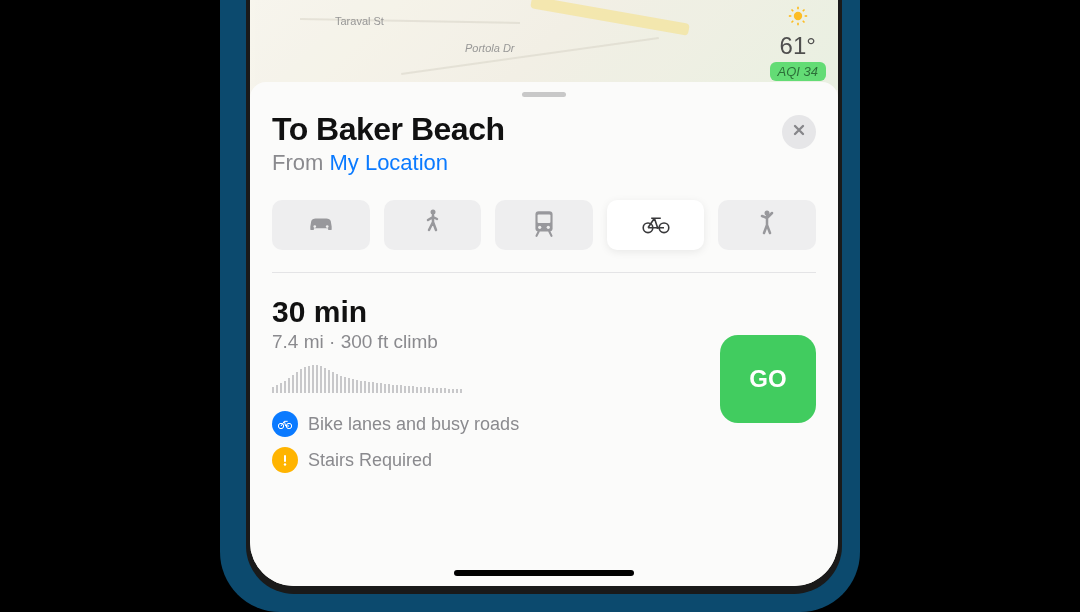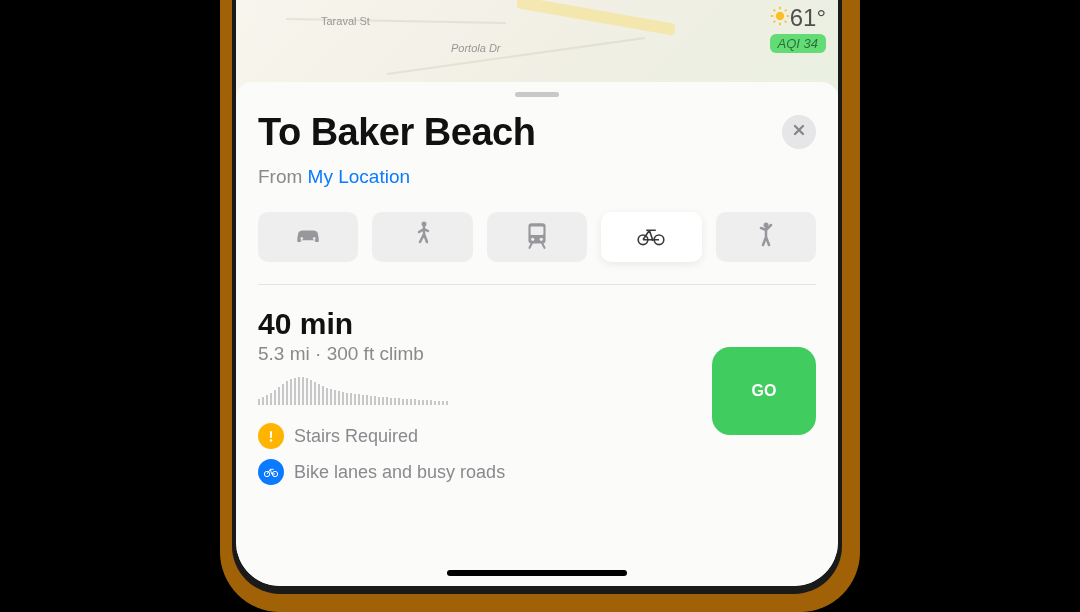--- a/index.html
+++ b/index.html
@@ -9,23 +9,23 @@
       background: #000;
       font-family: -apple-system, BlinkMacSystemFont, "Helvetica Neue", sans-serif;
       display: flex;
       align-items: flex-start;
       justify-content: center;
       overflow: hidden;
     }
     .phone-frame {
       width: 640px;
       height: 612px;
-      background: #a16207;
+      background: #0c4a6e;
       border-radius: 0 0 60px 60px;
-      padding: 0 18px 18px 12px;
+      padding: 0 18px 18px 26px;
       position: relative;
     }
     .phone-inner {
       width: 100%;
       height: 100%;
       background: #1a1a1a;
       border-radius: 0 0 48px 48px;
       padding: 0 4px 4px 4px;
       position: relative;
     }
@@ -59,20 +59,21 @@
       top: 4px;
       right: 12px;
       text-align: right;
     }
     .weather-temp {
       font-size: 24px;
       color: #333;
       display: flex;
       align-items: center;
       justify-content: flex-end;
+      flex-direction: column;
     }
     .weather-aqi {
       display: inline-block;
       background: #4ad860;
       color: #0a5a1a;
       padding: 2px 8px;
       border-radius: 6px;
       font-size: 13px;
       font-weight: 500;
       margin-top: 2px;
@@ -94,29 +95,29 @@
       background: #c8c8c8;
       border-radius: 3px;
       margin: 0 auto 14px auto;
     }
     .header-row {
       display: flex;
       align-items: flex-start;
       justify-content: space-between;
     }
     .dest-title {
-      font-size: 38px;
+      font-size: 32px;
       font-weight: 700;
       color: #111;
       letter-spacing: -0.5px;
     }
     .from-row {
-      font-size: 19px;
+      font-size: 22px;
       color: #8a8a8e;
-      margin-top: 12px;
+      margin-top: 2px;
     }
     .from-link {
       color: #0a7aff;
     }
     .close-btn {
       width: 34px;
       height: 34px;
       background: #e6e6e8;
       border-radius: 50%;
       display: flex;
@@ -189,29 +190,29 @@
       border-radius: 50%;
       display: flex;
       align-items: center;
       justify-content: center;
       flex-shrink: 0;
     }
     .badge-blue { background: #0a7aff; }
     .badge-orange { background: #ffb400; }
     .badge-circle svg { width: 16px; height: 16px; }
     .go-btn {
-      width: 104px;
+      width: 96px;
       height: 88px;
       background: #41cc5f;
       border-radius: 18px;
       display: flex;
       align-items: center;
       justify-content: center;
       color: #fff;
-      font-size: 16px;
+      font-size: 24px;
       font-weight: 600;
       cursor: pointer;
       align-self: flex-start;
       margin-top: 40px;
     }
     .home-indicator {
       position: absolute;
       bottom: 10px;
       left: 50%;
       transform: translateX(-50%);
@@ -321,23 +322,23 @@
               <svg viewBox="0 0 24 30">
                   <circle cx="12" cy="5" r="2.5" fill="#98989c"></circle>
                   <path d="M12 8 L12 17 L9 25 M12 17 L15 25 M12 10 L7 8 M12 10 L17 5" stroke="#98989c" stroke-width="2.5" stroke-linecap="round" fill="none"></path>
                 </svg>
             </span>
           </div>
         </div>
 
         <div class="route-section">
           <div class="route-left">
-            <div class="route-time">40 min</div>
+            <div class="route-time">30 min</div>
             <div class="route-sub">
-              <span>5.3 mi</span><span> · </span><span>300 ft climb</span>
+              <span>7.4 mi</span><span> · </span><span>300 ft climb</span>
             </div>
             <svg class="elevation" viewBox="0 0 232 30" preserveAspectRatio="none">
               <g fill="#c8c8ca">
                 <rect x="0" y="24" width="2" height="6"></rect>
                   <rect x="4" y="22" width="2" height="8"></rect>
                   <rect x="8" y="20" width="2" height="10"></rect>
                   <rect x="12" y="18" width="2" height="12"></rect>
                   <rect x="16" y="15" width="2" height="15"></rect>
                   <rect x="20" y="12" width="2" height="18"></rect>
                   <rect x="24" y="9" width="2" height="21"></rect>
@@ -379,38 +380,38 @@
                   <rect x="168" y="25" width="2" height="5"></rect>
                   <rect x="172" y="25" width="2" height="5"></rect>
                   <rect x="176" y="26" width="2" height="4"></rect>
                   <rect x="180" y="26" width="2" height="4"></rect>
                   <rect x="184" y="26" width="2" height="4"></rect>
                   <rect x="188" y="26" width="2" height="4"></rect>
               </g>
             </svg>
             <div class="route-info">
               <div class="info-row">
-                <span class="badge-circle badge-orange">
-                  <svg viewBox="0 0 16 16">
-                      <rect x="7" y="3" width="2" height="7" rx="1" fill="#fff"></rect>
-                      <circle cx="8" cy="12.5" r="1.2" fill="#fff"></circle>
-                    </svg>
-                </span>
-                <span>Stairs Required</span>
-              </div>
-              <div class="info-row">
                 <span class="badge-circle badge-blue">
                   <svg viewBox="0 0 24 16">
                       <circle cx="6" cy="11" r="4" fill="none" stroke="#fff" stroke-width="1.5"></circle>
                       <circle cx="18" cy="11" r="4" fill="none" stroke="#fff" stroke-width="1.5"></circle>
                       <path d="M6 11 L11 4 L16 4 M11 4 L13 11 L18 11" stroke="#fff" stroke-width="1.5" fill="none"></path>
                     </svg>
                 </span>
                 <span>Bike lanes and busy roads</span>
               </div>
+              <div class="info-row">
+                <span class="badge-circle badge-orange">
+                  <svg viewBox="0 0 16 16">
+                      <rect x="7" y="3" width="2" height="7" rx="1" fill="#fff"></rect>
+                      <circle cx="8" cy="12.5" r="1.2" fill="#fff"></circle>
+                    </svg>
+                </span>
+                <span>Stairs Required</span>
+              </div>
             </div>
           </div>
           <div class="go-btn">GO</div>
         </div>
 
         <div class="home-indicator"></div>
       </div>
 
     </div>
   </div>

